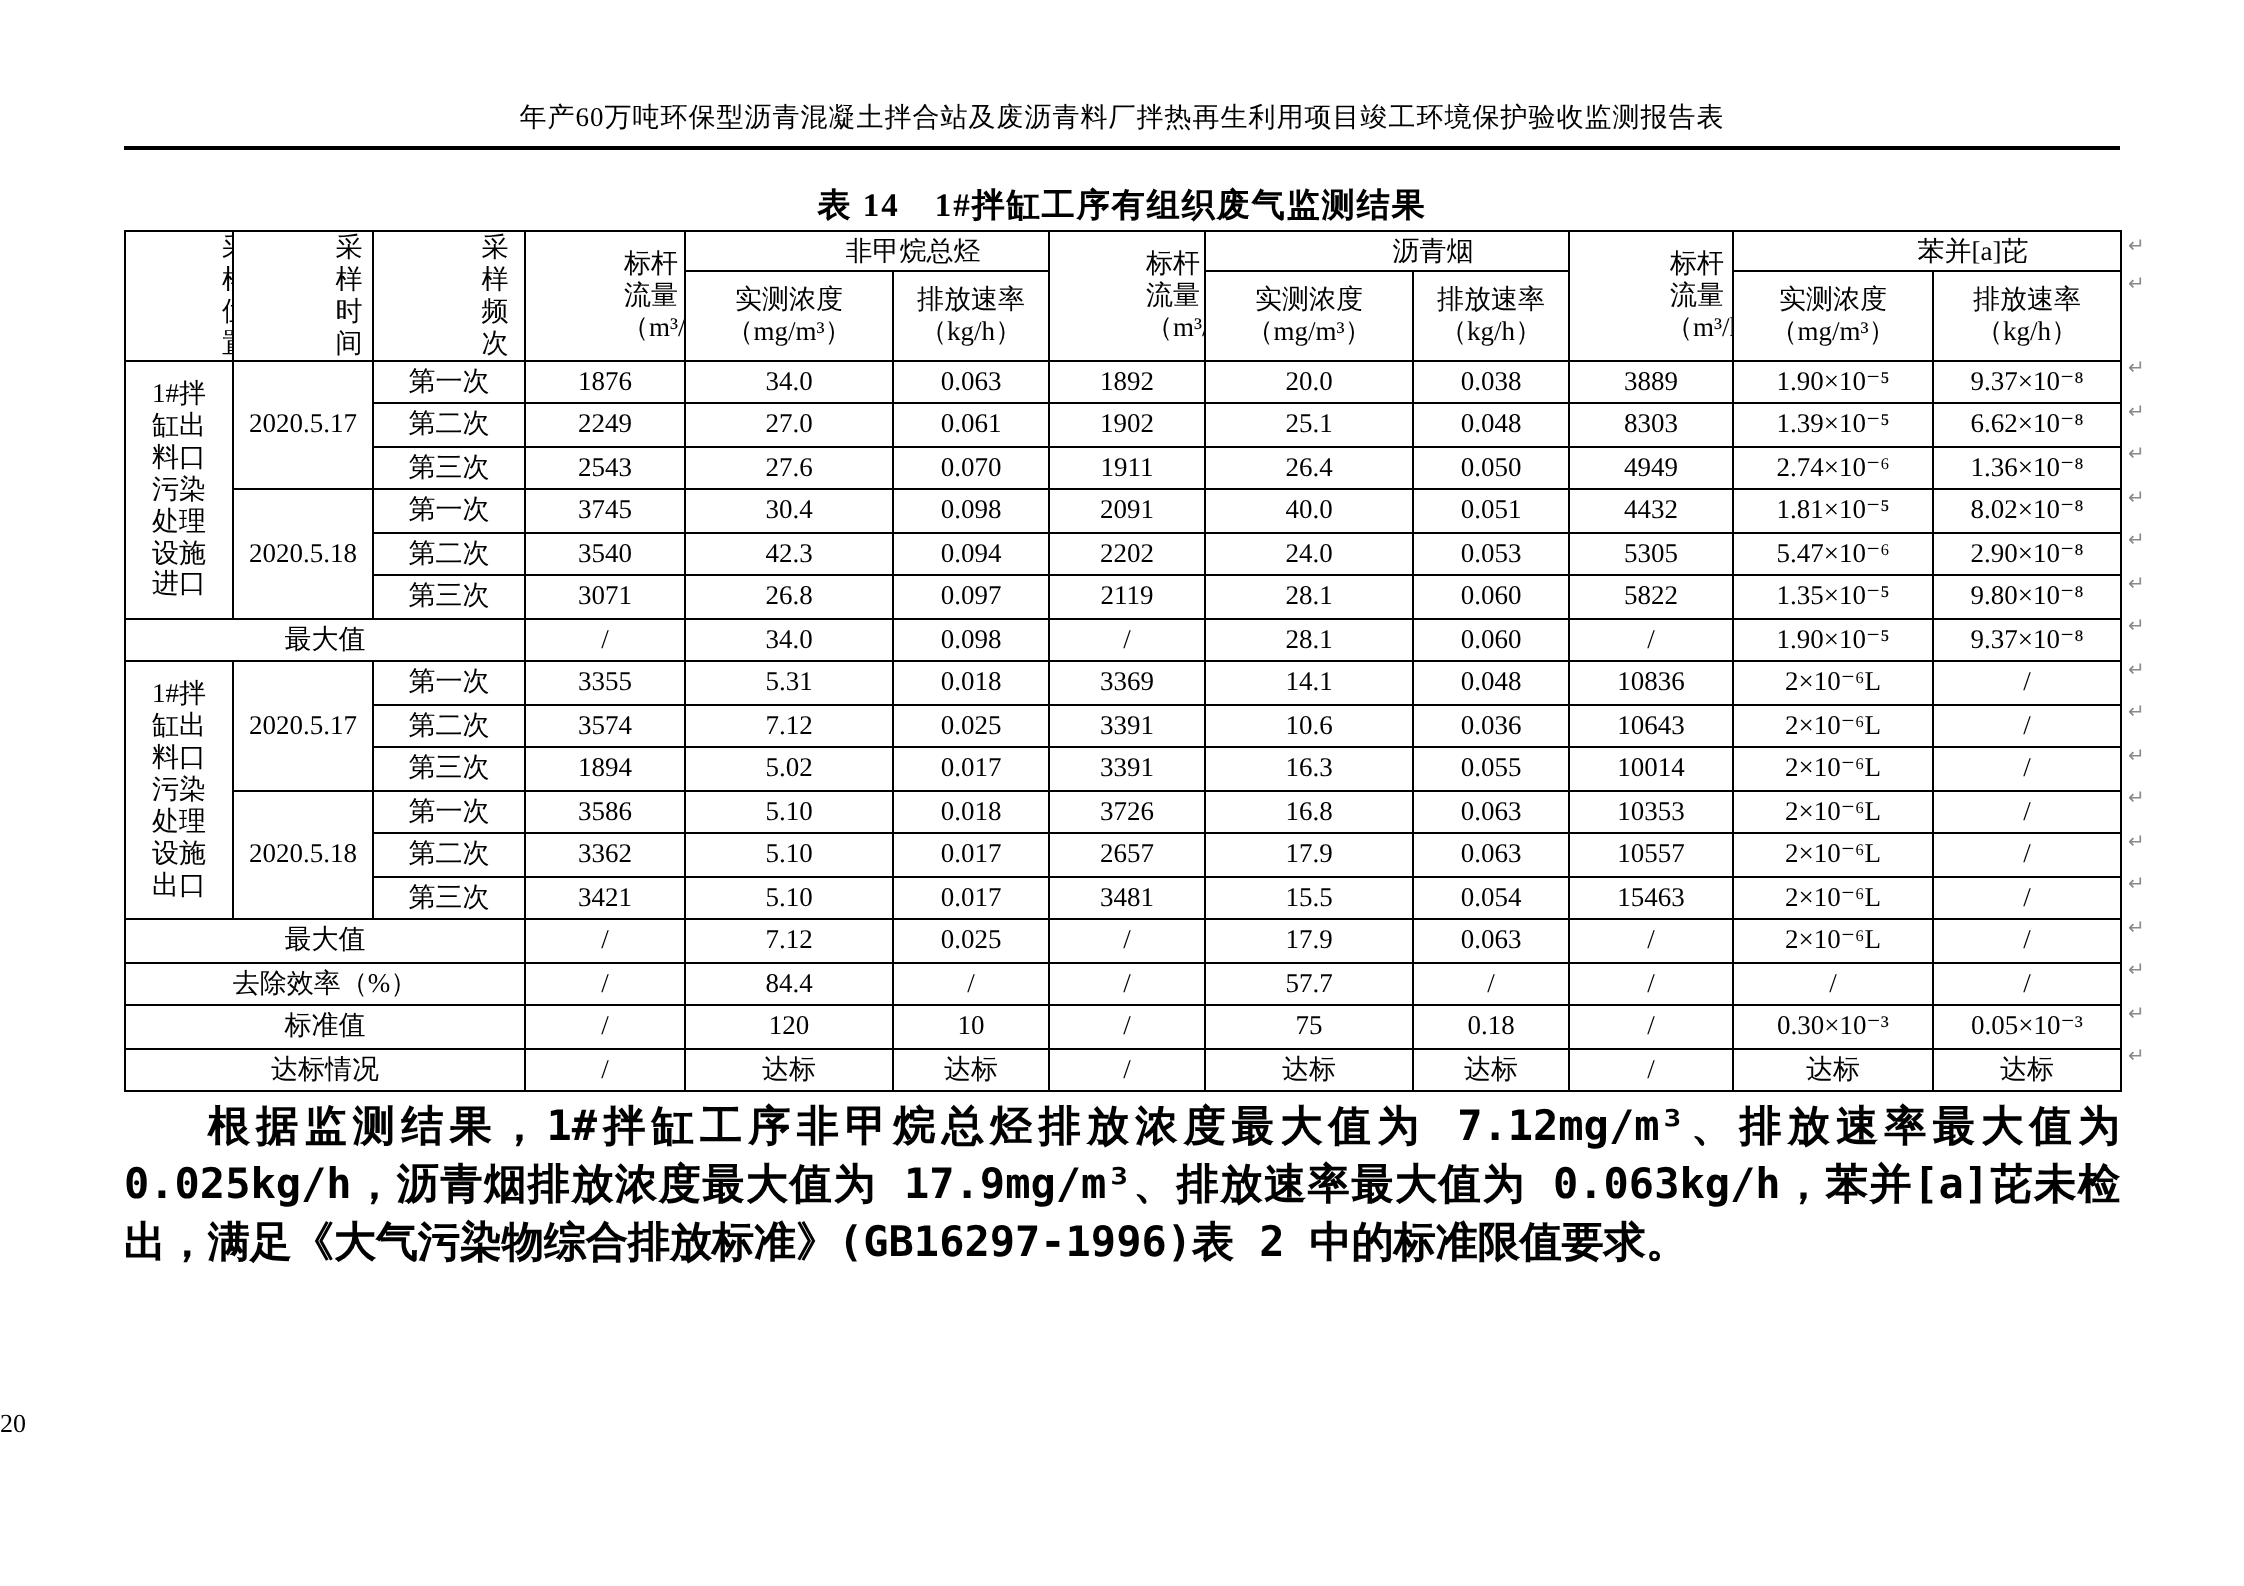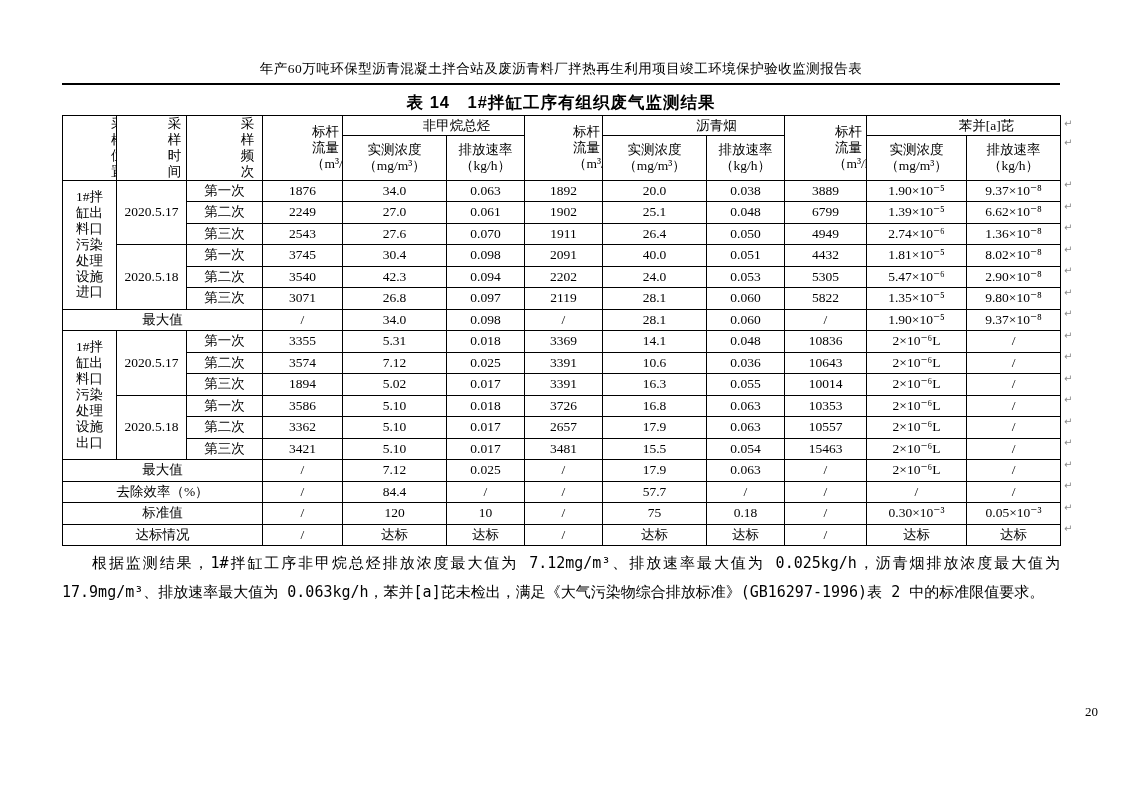--- a/index.html
+++ b/index.html
@@ -1,28 +1,28 @@
 <!DOCTYPE html>
 <html><head>
 <meta charset="utf-8">
 <style>
   * { margin:0; padding:0; box-sizing:border-box; }
   html,body { width:1122px; height:793px; background:#ffffff; color:#000; }
   body { position:relative; font-family:"Liberation Serif","DejaVu Serif",serif; overflow:hidden; }
 
   .doc-header {
-    position:absolute; left:62px; top:60px; width:998px;
+    position:absolute; left:62px; top:50px; width:998px;
     text-align:center; font-size:13.5px; letter-spacing:0.5px;
     padding-bottom:5px; border-bottom:2px solid #000;
   }
 
   .table-title {
     position:absolute; left:62px; top:92px; width:998px;
     text-align:center; font-weight:bold; font-size:16.5px;
-    font-family:Liberation Sans, sans-serif;
+    font-family:Liberation Serif, serif;
     letter-spacing:1px;
   }
 
   table.monitor {
     position:absolute; left:62px; top:115px; width:998px;
     border-collapse:collapse; table-layout:fixed;
     font-size:13.5px;
     font-family:"Liberation Serif","DejaVu Serif",serif;
   }
   table.monitor th, table.monitor td {
@@ -37,28 +37,29 @@
   thead tr.unit-row th { height:42px; }
   tbody td { height:21.5px; }
 
   .pmark {
     position:absolute; color:#8a8a8a; font-size:10px; line-height:10px;
     font-family:"DejaVu Sans",sans-serif;
   }
 
   .summary {
     position:absolute; left:62px; top:549px; width:998px;
-    font-size:15px; line-height:29px;
+    font-size:21px; line-height:29px;
     text-align:justify; text-indent:2em;
     font-family:"DejaVu Sans Mono","Liberation Serif",monospace;
+    font-weight:bold;
   }
 
   .page-number {
     position:absolute; left:0; top:704px; width:1098px;
-    text-align:right; font-size:13px;
+    text-align:left; font-size:13px;
   }
 </style>
 </head>
 <body>
 
 <div class="doc-header">年产60万吨环保型沥青混凝土拌合站及废沥青料厂拌热再生利用项目竣工环境保护验收监测报告表</div>
 
 <div class="table-title">表 14　1#拌缸工序有组织废气监测结果</div>
 
 <table class="monitor" id="monitor-table">
@@ -129,21 +130,21 @@
         <td>9.37×10⁻⁸</td>
       </tr>
       <tr>
         <td>第二次</td>
         <td>2249</td>
         <td>27.0</td>
         <td>0.061</td>
         <td>1902</td>
         <td>25.1</td>
         <td>0.048</td>
-        <td>6799</td>
+        <td>8303</td>
         <td>1.39×10⁻⁵</td>
         <td>6.62×10⁻⁸</td>
       </tr>
       <tr>
         <td>第三次</td>
         <td>2543</td>
         <td>27.6</td>
         <td>0.070</td>
         <td>1911</td>
         <td>26.4</td>

